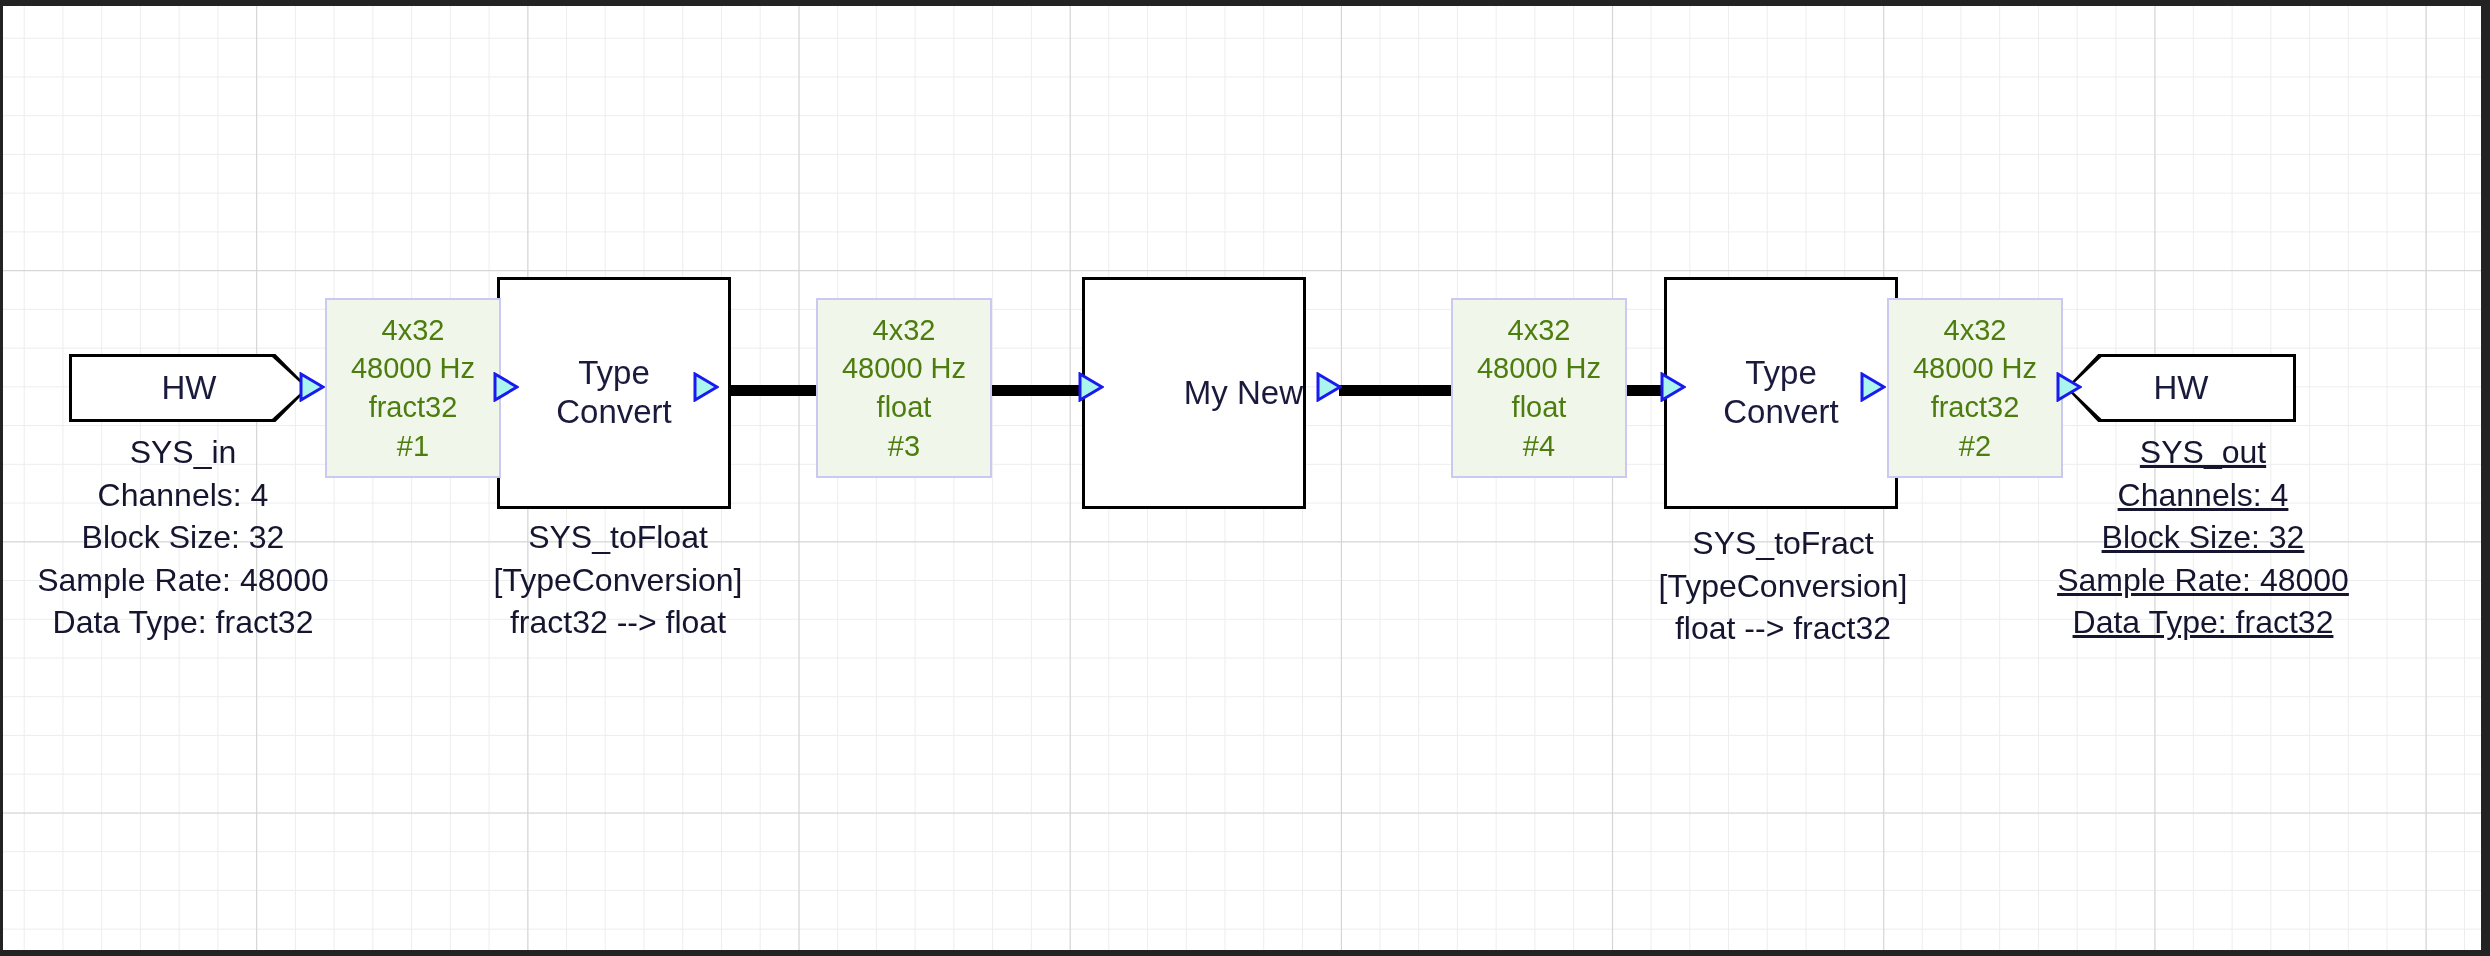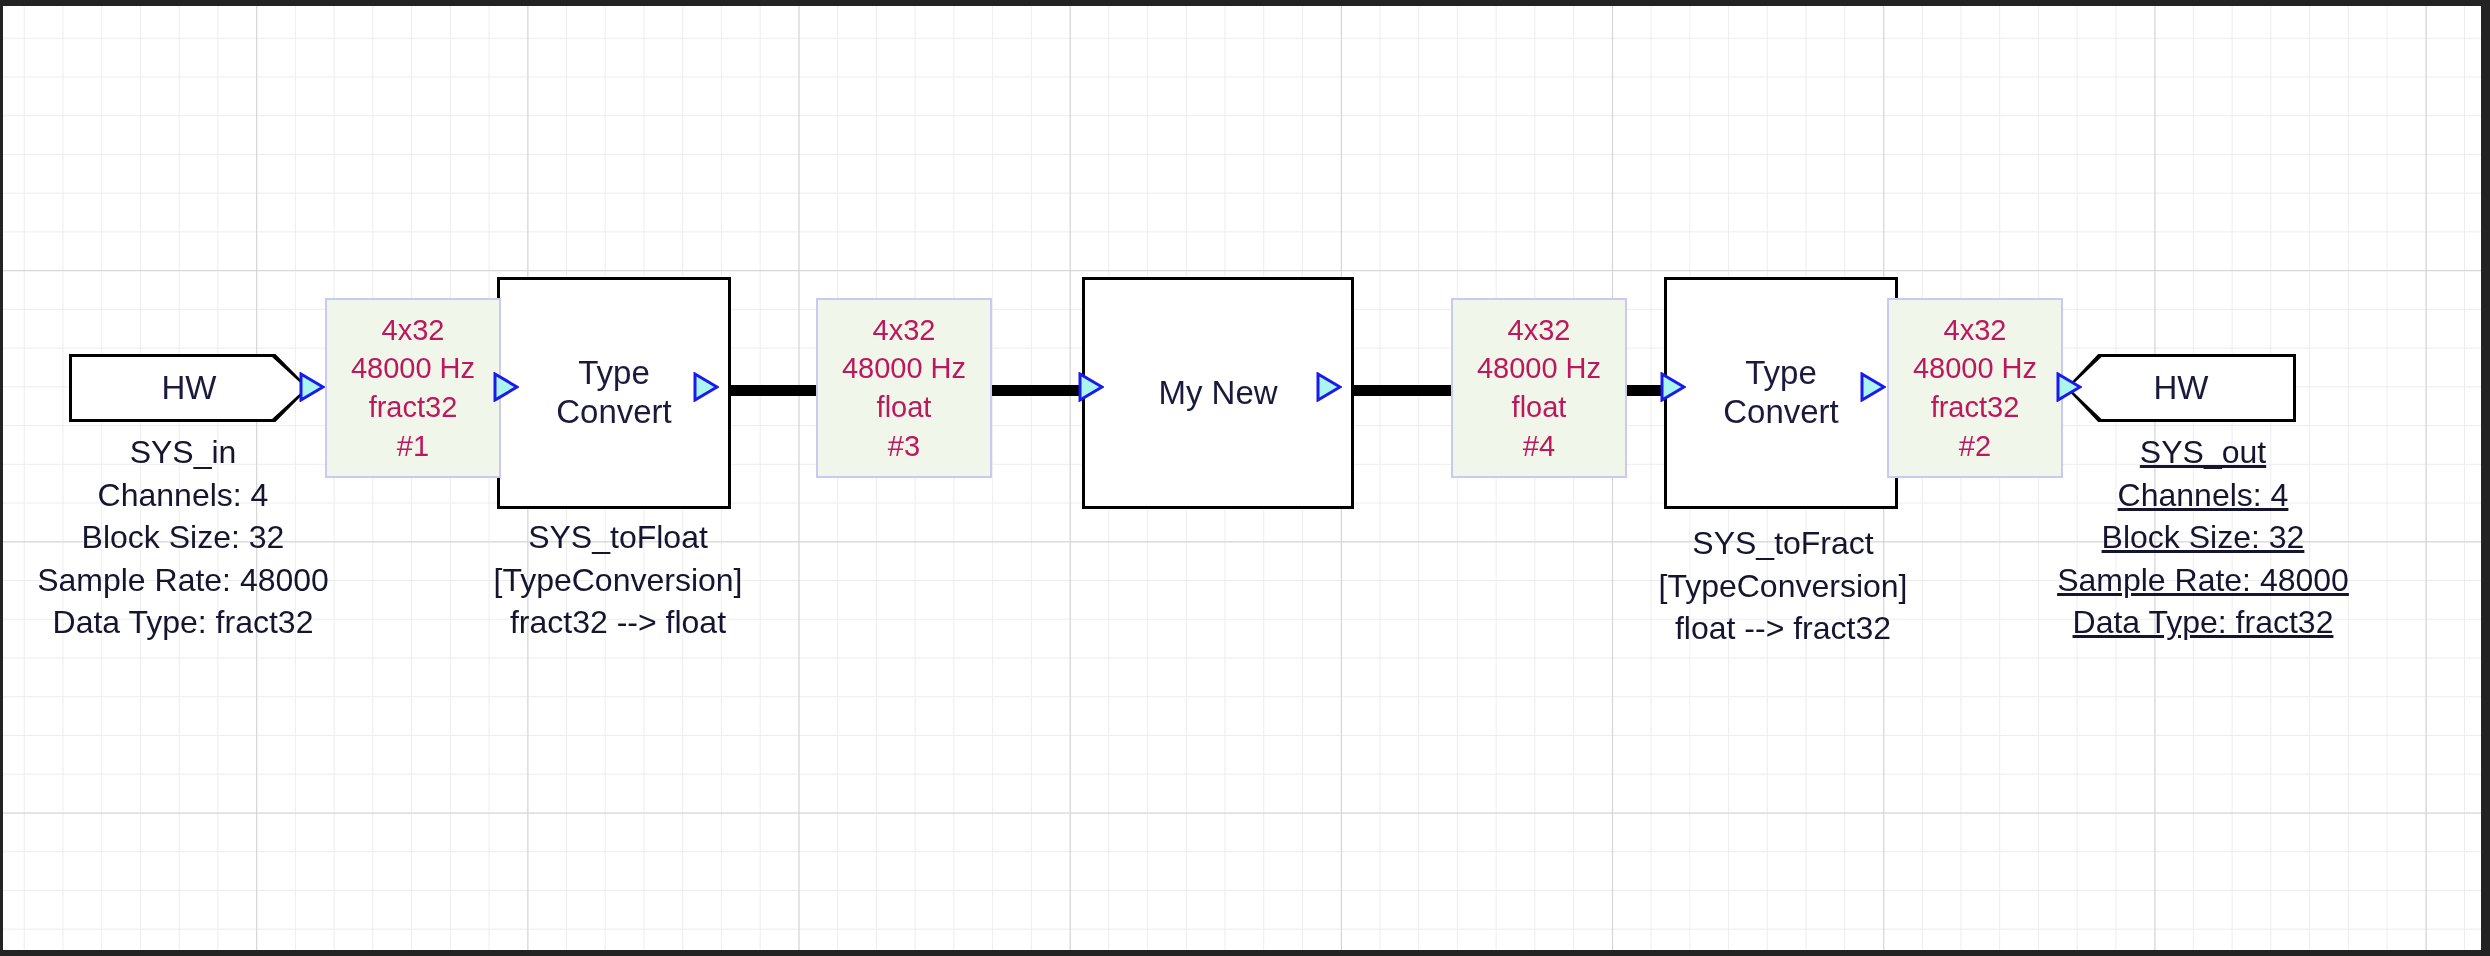--- a/index.html
+++ b/index.html
@@ -89,21 +89,21 @@
     position: relative;
     z-index: 2;
   }
 
   
   .sig {
     position: absolute;
     box-sizing: border-box;
     background: #f0f7ea;
     border: 2px solid #c9c9f2;
-    color: #be185d;
+    color: #4d7c0f;
     font-size: 29px;
     line-height: 1.33;
     text-align: center;
     display: flex;
     flex-direction: column;
     justify-content: center;
     align-items: center;
     z-index: 6;
     padding: 4px 6px;
   }
@@ -182,21 +182,21 @@
     <polygon points="2,2 24,15 2,28" fill="#aaf5ee" stroke="#1a1aee" stroke-width="3"></polygon>
   </svg>
 
   <div class="sig" style="left:813px; top:292px; width:176px; height:180px;">
     <span>4x32</span>
     <span>48000 Hz</span>
     <span>float</span>
     <span>#3</span>
   </div>
 
-  <div class="block" style="left:1079px; top:271px; width:272px; height:232px;">
+  <div class="block" style="left:1079px; top:271px; width:224px; height:232px;justify-content:flex-end;">
     <div class="blabel">My New</div>
   </div>
 
   <svg class="port" style="left:1075px; top:366px;" viewBox="0 0 26 30">
     <polygon points="2,2 24,15 2,28" fill="#aaf5ee" stroke="#1a1aee" stroke-width="3"></polygon>
   </svg>
   <svg class="port" style="left:1313px; top:366px;" viewBox="0 0 26 30">
     <polygon points="2,2 24,15 2,28" fill="#aaf5ee" stroke="#1a1aee" stroke-width="3"></polygon>
   </svg>
 

